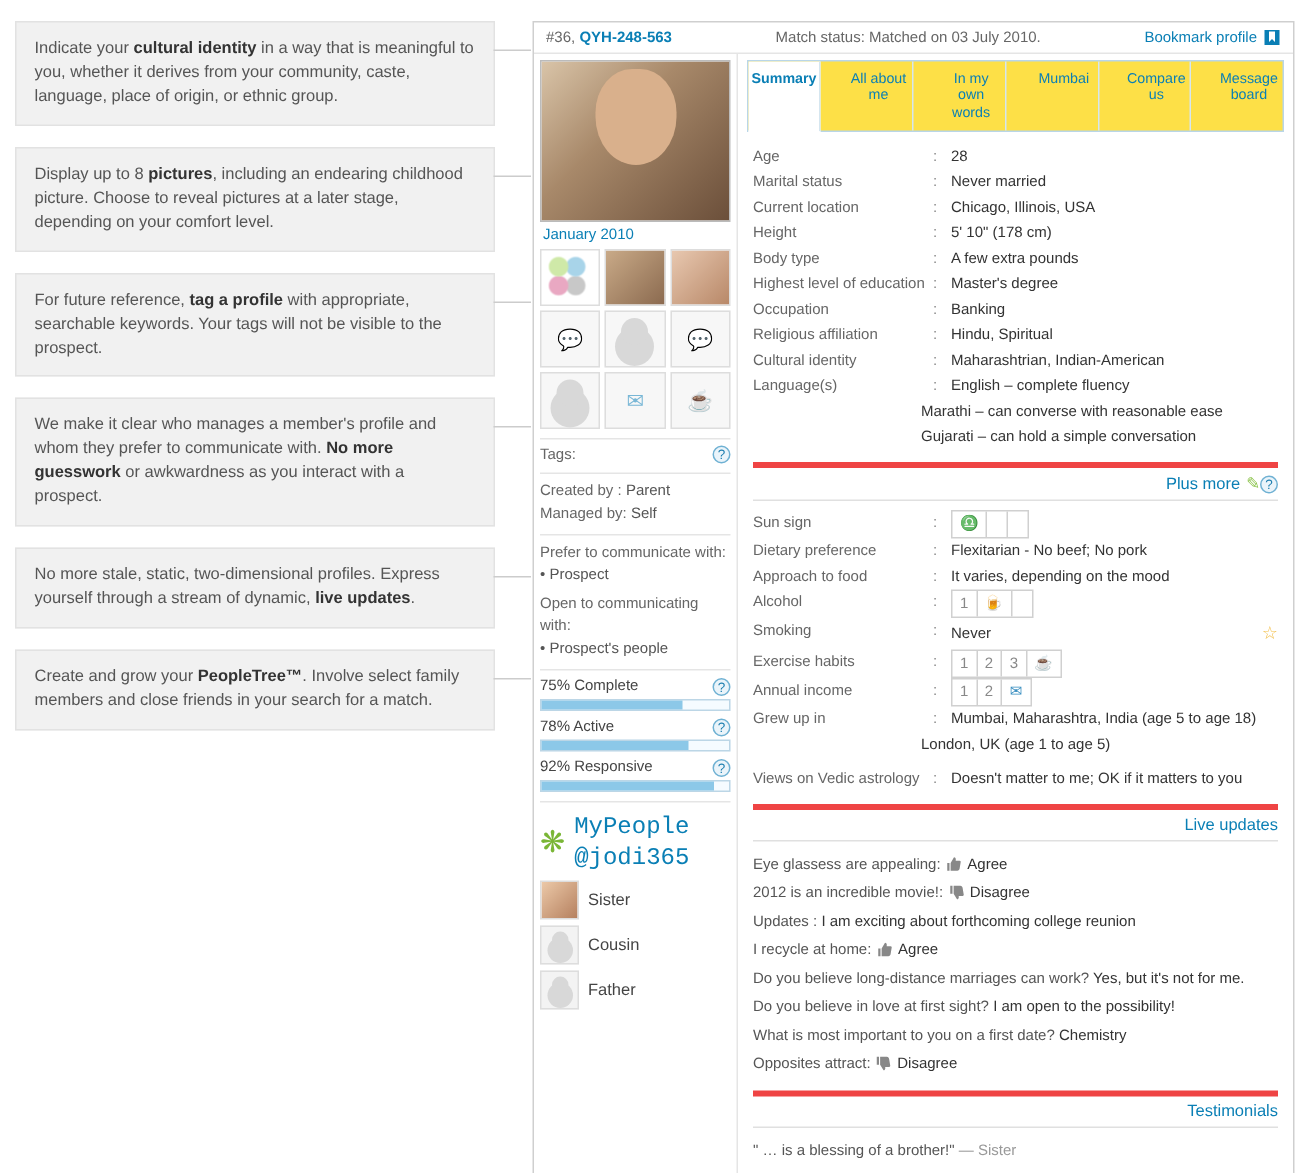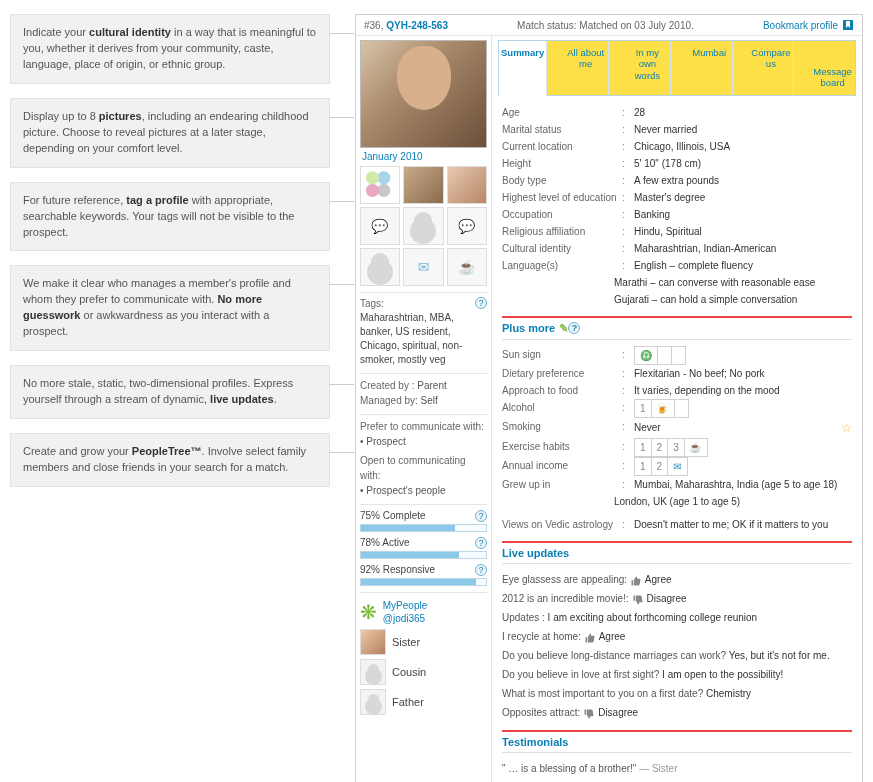--- a/index.html
+++ b/index.html
@@ -34,37 +34,37 @@
   .tags { font-size:10px; color:#444; line-height:1.4; margin:2px 0 4px; }
   .kv10 { font-size:10px; color:#555; line-height:1.5; }
   .kv10 .lbl { color:#666; }
   .bullet::before { content:"• "; }
   .meter { margin:5px 0 3px; }
   .meter-lbl { display:flex; justify-content:space-between; font-size:10px; color:#444;}
   .meter-bar { height:8px; border:1px solid #bcd6e6; background:#f5fbff; margin-top:2px;}
   .meter-fill { height:100%; background:#8cc8e8; }
   .mypeople { display:flex; gap:6px; align-items:center; margin:6px 0 4px;}
   .tree-icon { font-size:20px; color:#7ab636; }
-  .mypeople-txt { font-size:10px; color:#0a7fb5; line-height:1.3;}
+  .mypeople-txt { font-size:16px; color:#0a7fb5; line-height:1.3;font-family:Liberation Mono, monospace;}
   .person-row { display:flex; align-items:center; gap:6px; margin:4px 0;}
   .avatar { width:26px;height:26px;border:1px solid #ddd;background:#f3f3f3;display:flex;align-items:center;justify-content:center;}
   .avatar .ph-person{width:11px;height:11px; box-shadow:0 7px 0 3px #d8d8d8; margin-top:-6px;}
   .avatar.sister { background: linear-gradient(135deg,#ecc9a8,#b5805f); }
   .main { flex:1; padding:0; }
   .tabs { display:flex; border:1px solid #b9d6e8; margin:4px 6px 0 6px; background:#fde047;gap:16px; }
   .tab { flex:1; text-align:center; padding:6px 2px; font-size:9.5px; color:#0a7fb5; border-right:1px solid #d5e6f0; cursor:pointer; line-height:1.2;}
-  .tab:last-child{border-right:none;margin-top:19px;}
+  .tab:last-child{border-right:none;}
   .tab.active { background:#fff; color:#0a7fb5; font-weight:bold; border-bottom:1px solid #fff; margin-bottom:-1px;}
   .pane { padding: 8px 10px 10px 10px; }
   .row { display:flex; font-size:10px; line-height:1.7; }
   .row .k { width:120px; color:#666;}
   .row .c { width:12px; color:#888;}
   .row .v { flex:1; color:#333;}
   .indent { margin-left:112px; font-size:10px; color:#333; line-height:1.7;}
-  .sechdr { color:#0a7fb5; font-weight:bold; font-size:11px; border-top:2px solid #ef4444; border-bottom:1px solid #e0e0e0; padding:4px 0; margin:8px 0 6px; display:flex; justify-content:flex-start; align-items:center;}
+  .sechdr { color:#0a7fb5; font-weight:normal; font-size:11px; border-top:4px solid #ef4444; border-bottom:1px solid #e0e0e0; padding:4px 0; margin:8px 0 6px; display:flex; justify-content:flex-end; align-items:center;}
   .pencil { color:#8bc34a; font-size:11px; margin-left:4px;}
   .chips { display:inline-flex; gap:0; border:1px solid #d0d0d0;}
   .chip { padding:0 5px; border-right:1px solid #d0d0d0; color:#888; font-size:10px;}
   .chip:last-child{border-right:none;}
   .chip.icon{color:#3a8fc1;}
   .star { color:#f3c04e; float:right; font-size:12px;}
   .lu-row { font-size:10px; color:#555; line-height:1.9;}
   .lu-row .ans{ color:#333; }
   .thumb-ico { display:inline-block; width:12px;height:12px; vertical-align:middle; margin-right:3px;}
   .testi { font-size:10px; color:#555; margin:8px 0; line-height:1.5;}
@@ -128,21 +128,20 @@
           <div class="thumb">
               <span class="ph-icon">☕</span>
             </div>
         </div>
 
         <div class="section-sep"></div>
         <div class="taghdr">
           <span>Tags:</span>
           <span class="help">?</span>
         </div>
-        <div class="tags">Maharashtrian, MBA, banker, US resident, Chicago, spiritual, non-smoker, mostly veg</div>
 
         <div class="section-sep"></div>
         <div class="kv10">
           <div><span class="lbl">Created by  :</span> <span>Parent</span></div>
           <div><span class="lbl">Managed by:</span> <span>Self</span></div>
         </div>
         <div class="section-sep"></div>
         <div class="kv10">
           <div class="lbl">Prefer to communicate with:</div>
           <div class="bullet">Prospect</div>

